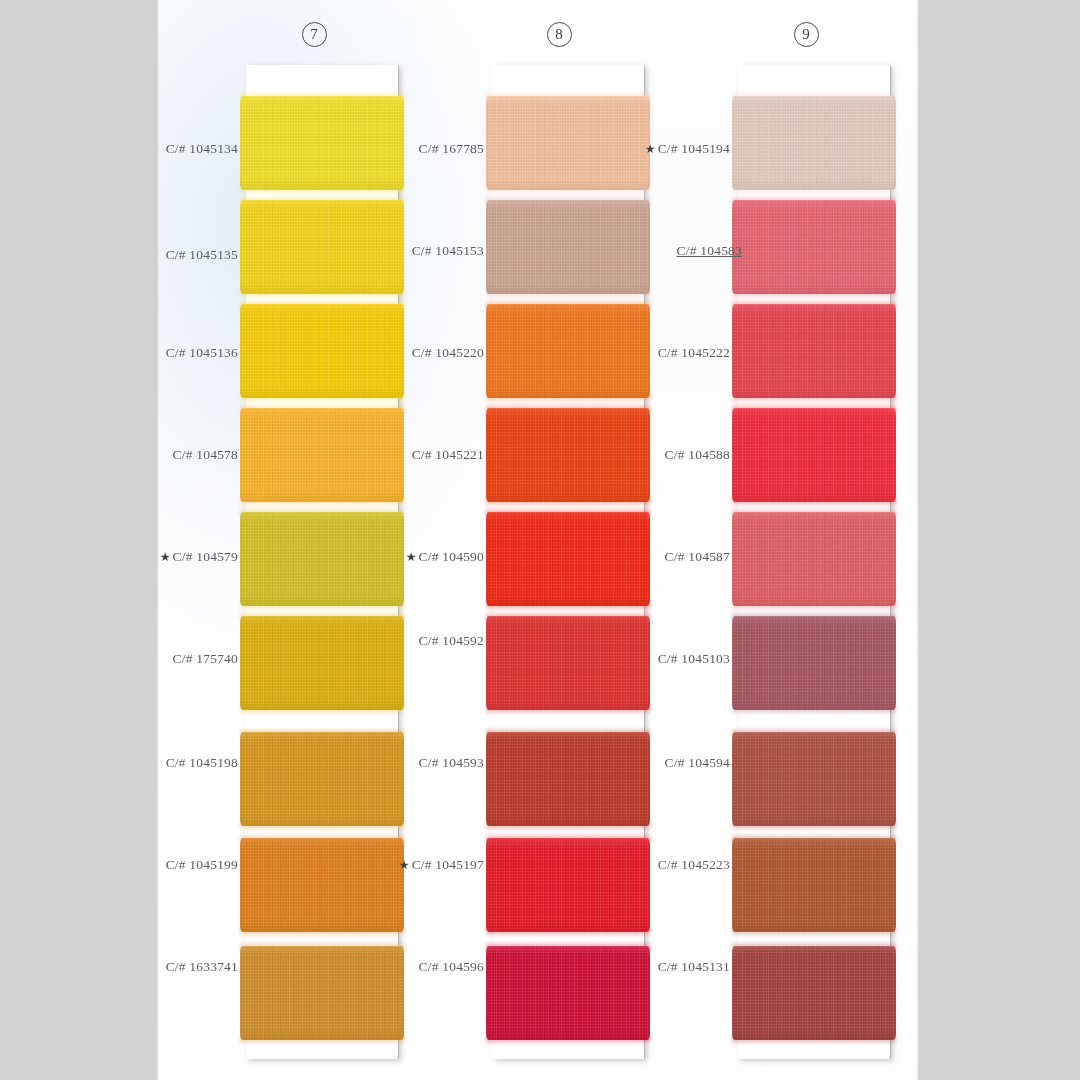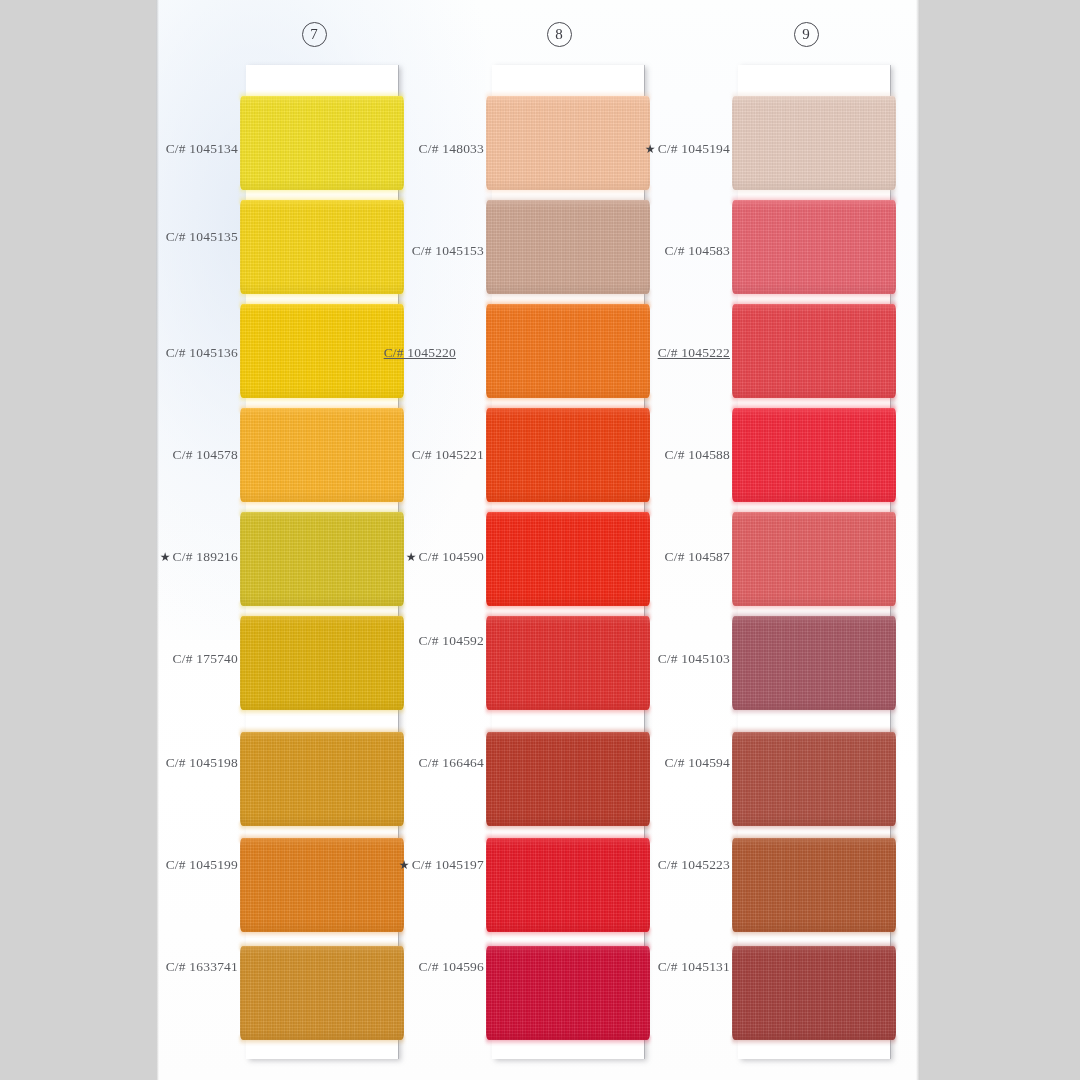--- a/index.html
+++ b/index.html
@@ -291,40 +291,40 @@
         <div class="fuzz-b" style="background: linear-gradient(0deg, rgba(255, 255, 255, 0) 0%, rgb(179, 91, 52) 100%);"></div>
       </div>
       <div class="swatch" style="left: 732px; top: 946px; background: rgb(165, 67, 64);">
         <div class="core"></div>
         <div class="fuzz-t" style="background: linear-gradient(rgba(255, 255, 255, 0) 0%, rgb(165, 67, 64) 100%);"></div>
         <div class="fuzz-b" style="background: linear-gradient(0deg, rgba(255, 255, 255, 0) 0%, rgb(165, 67, 64) 100%);"></div>
       </div>
     </div>
   <div id="label-host">
       <div class="label" style="top: 141px; right: 842px;"><span>C/# 1045134</span></div>
-      <div class="label" style="top: 229px; right: 842px;"><span>C/# 1045135</span></div>
+      <div class="label" style="top: 247px; right: 842px;"><span>C/# 1045135</span></div>
       <div class="label" style="top: 345px; right: 842px;"><span>C/# 1045136</span></div>
       <div class="label" style="top: 447px; right: 842px;"><span>C/# 104578</span></div>
-      <div class="label" style="top: 549px; right: 842px;"><span class="star">★</span><span>C/# 189216</span></div>
+      <div class="label" style="top: 549px; right: 842px;"><span class="star">★</span><span>C/# 104579</span></div>
       <div class="label" style="top: 651px; right: 842px;"><span>C/# 175740</span></div>
       <div class="label" style="top: 755px; right: 842px;"><span>C/# 1045198</span></div>
       <div class="label" style="top: 857px; right: 842px;"><span>C/# 1045199</span></div>
       <div class="label" style="top: 959px; right: 842px;"><span>C/# 1633741</span></div>
-      <div class="label" style="top: 141px; right: 596px;"><span>C/# 148033</span></div>
+      <div class="label" style="top: 141px; right: 596px;"><span>C/# 167785</span></div>
       <div class="label" style="top: 243px; right: 596px;"><span>C/# 1045153</span></div>
-      <div class="label" style="top: 345px; right: 624px; text-decoration: underline;"><span>C/# 1045220</span></div>
+      <div class="label" style="top: 345px; right: 596px;"><span>C/# 1045220</span></div>
       <div class="label" style="top: 447px; right: 596px;"><span>C/# 1045221</span></div>
       <div class="label" style="top: 549px; right: 596px;"><span class="star">★</span><span>C/# 104590</span></div>
       <div class="label" style="top: 633px; right: 596px;"><span>C/# 104592</span></div>
-      <div class="label" style="top: 755px; right: 596px;"><span>C/# 166464</span></div>
+      <div class="label" style="top: 755px; right: 596px;"><span>C/# 104593</span></div>
       <div class="label" style="top: 857px; right: 596px;"><span class="star">★</span><span>C/# 1045197</span></div>
       <div class="label" style="top: 959px; right: 596px;"><span>C/# 104596</span></div>
       <div class="label" style="top: 141px; right: 350px;"><span class="star">★</span><span>C/# 1045194</span></div>
-      <div class="label" style="top: 243px; right: 350px;"><span>C/# 104583</span></div>
-      <div class="label" style="top: 345px; right: 350px; text-decoration: underline;"><span>C/# 1045222</span></div>
+      <div class="label" style="top: 243px; right: 338px; text-decoration: underline;"><span>C/# 104583</span></div>
+      <div class="label" style="top: 345px; right: 350px;"><span>C/# 1045222</span></div>
       <div class="label" style="top: 447px; right: 350px;"><span>C/# 104588</span></div>
       <div class="label" style="top: 549px; right: 350px;"><span>C/# 104587</span></div>
       <div class="label" style="top: 651px; right: 350px;"><span>C/# 1045103</span></div>
       <div class="label" style="top: 755px; right: 350px;"><span>C/# 104594</span></div>
       <div class="label" style="top: 857px; right: 350px;"><span>C/# 1045223</span></div>
       <div class="label" style="top: 959px; right: 350px;"><span>C/# 1045131</span></div>
     </div>
 
 </div>
 

